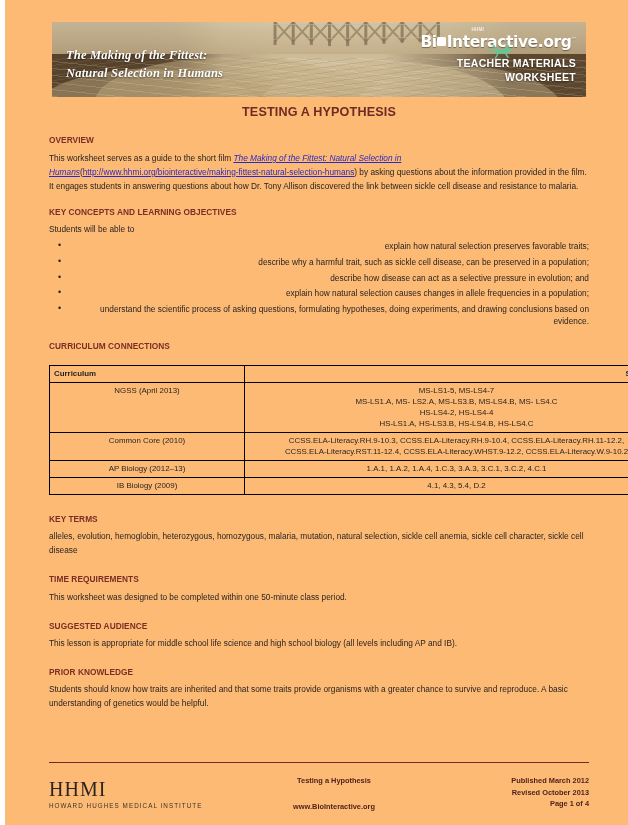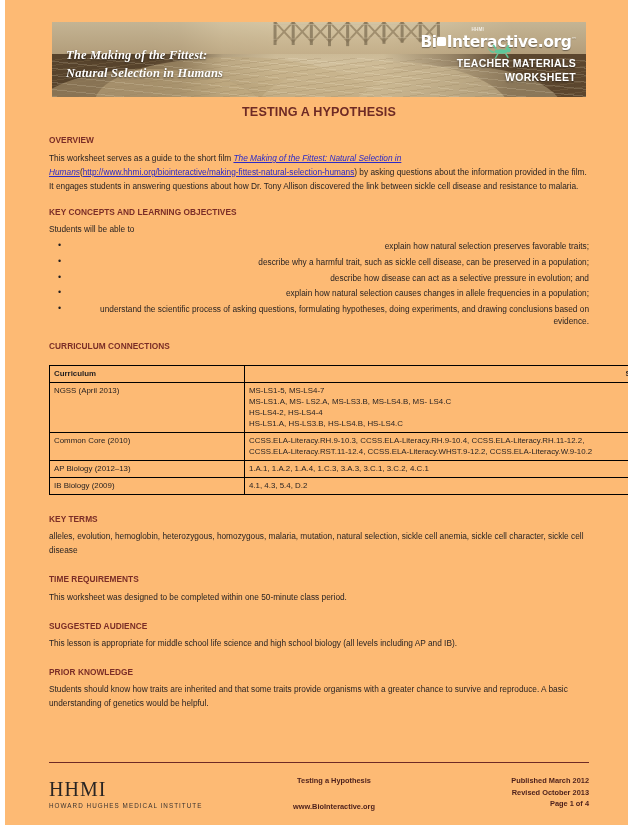--- a/index.html
+++ b/index.html
@@ -245,20 +245,21 @@
     border-radius: 11px;
   }
   table.curriculum th,
   table.curriculum td {
     border: 1px solid #000;
     padding: 2.5px 4px;
     vertical-align: top;
     font-size: 7.9px;
     line-height: 11px;
     color: #231f20;
+    text-align: center;
   }
   table.curriculum th {
     font-weight: bold;
     text-align: left;
   }
   table.curriculum th.std { text-align: right; }
   table.curriculum col.c1 { width: 195px; }
   .std-line { display: block; }
 
   

